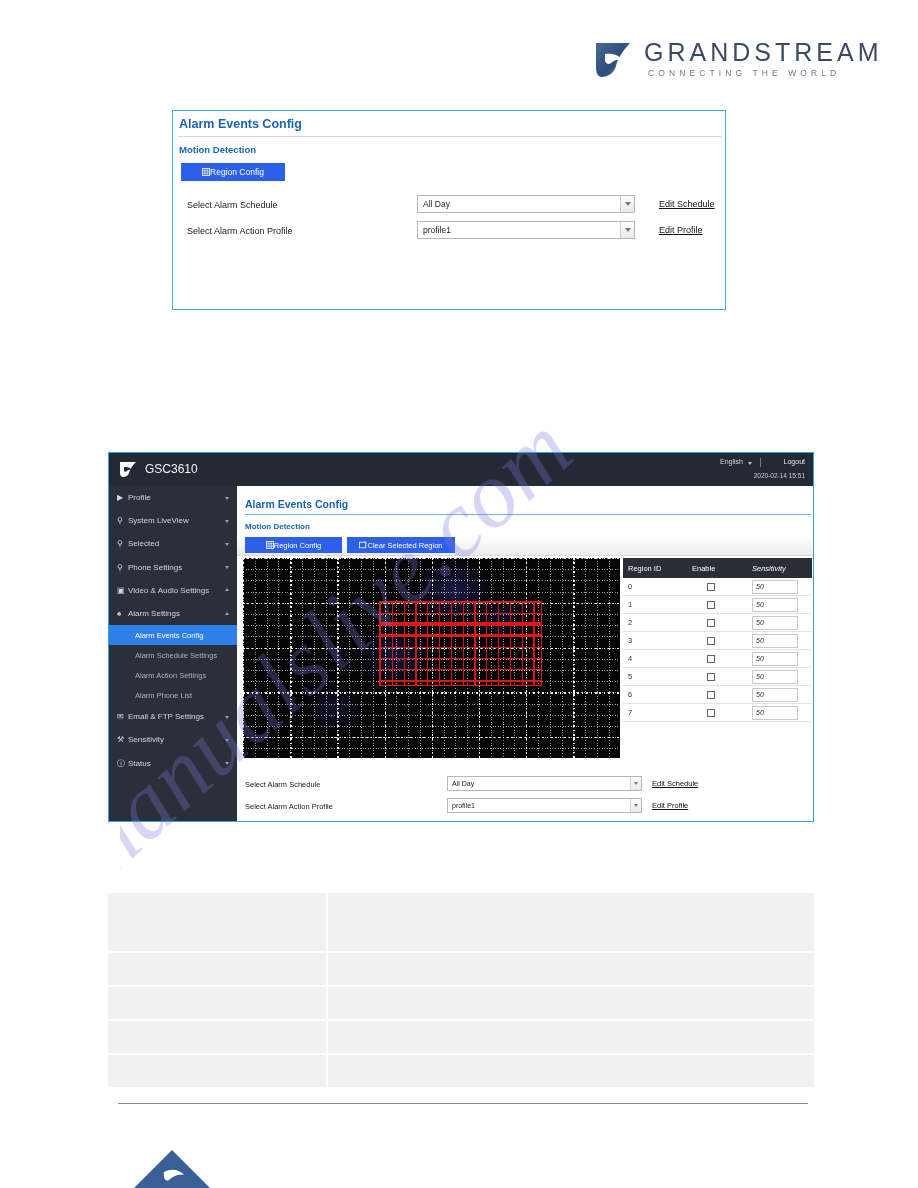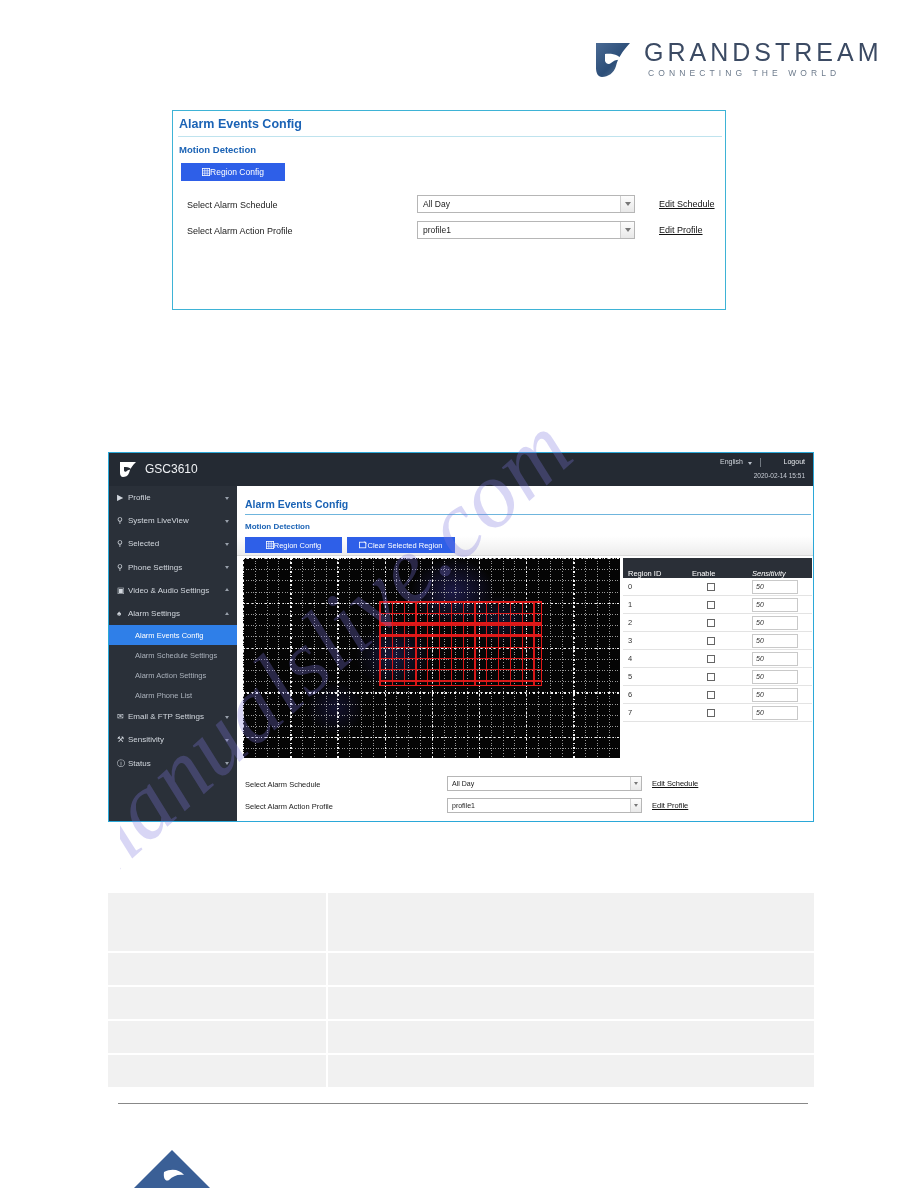--- a/index.html
+++ b/index.html
@@ -208,21 +208,21 @@
       repeating-linear-gradient(to right, rgba(224,24,24,0.95) 0 1.2px, transparent 1.2px 11.8px),
       repeating-linear-gradient(to bottom, rgba(224,24,24,0.95) 0 1.2px, transparent 1.2px 11.2px);
   }
   .video .region-strong-h {
     position:absolute; left:0; right:0; height:1.6px; background:#e01818;
   }
 
   
   .rtable { position:absolute; left:386px; top:72px; width:189px; }
   .rtable .thead {
-    display:flex; height:20px; background:#2a2f37; color:#fff; font-size:7.5px; align-items:flex-end;
+    display:flex; height:20px; background:#2a2f37; color:#fff; font-size:7.5px; align-items:center;
   }
   .rtable .thead > div, .rtable .trow > div { padding-left:5px; }
   .rtable .c1 { width:64px; }
   .rtable .c2 { width:60px; text-align:left; }
   .rtable .c3 { width:65px;font-style:italic; }
   .rtable .trow {
     display:flex; height:18px; align-items:center;
     font-size:7.5px; color:#333; border-bottom:1px solid #e3e3e3; background:#fff;
   }
   .rtable .trow .c2 { display:flex; align-items:center; justify-content:flex-start; padding-left:20px;}

